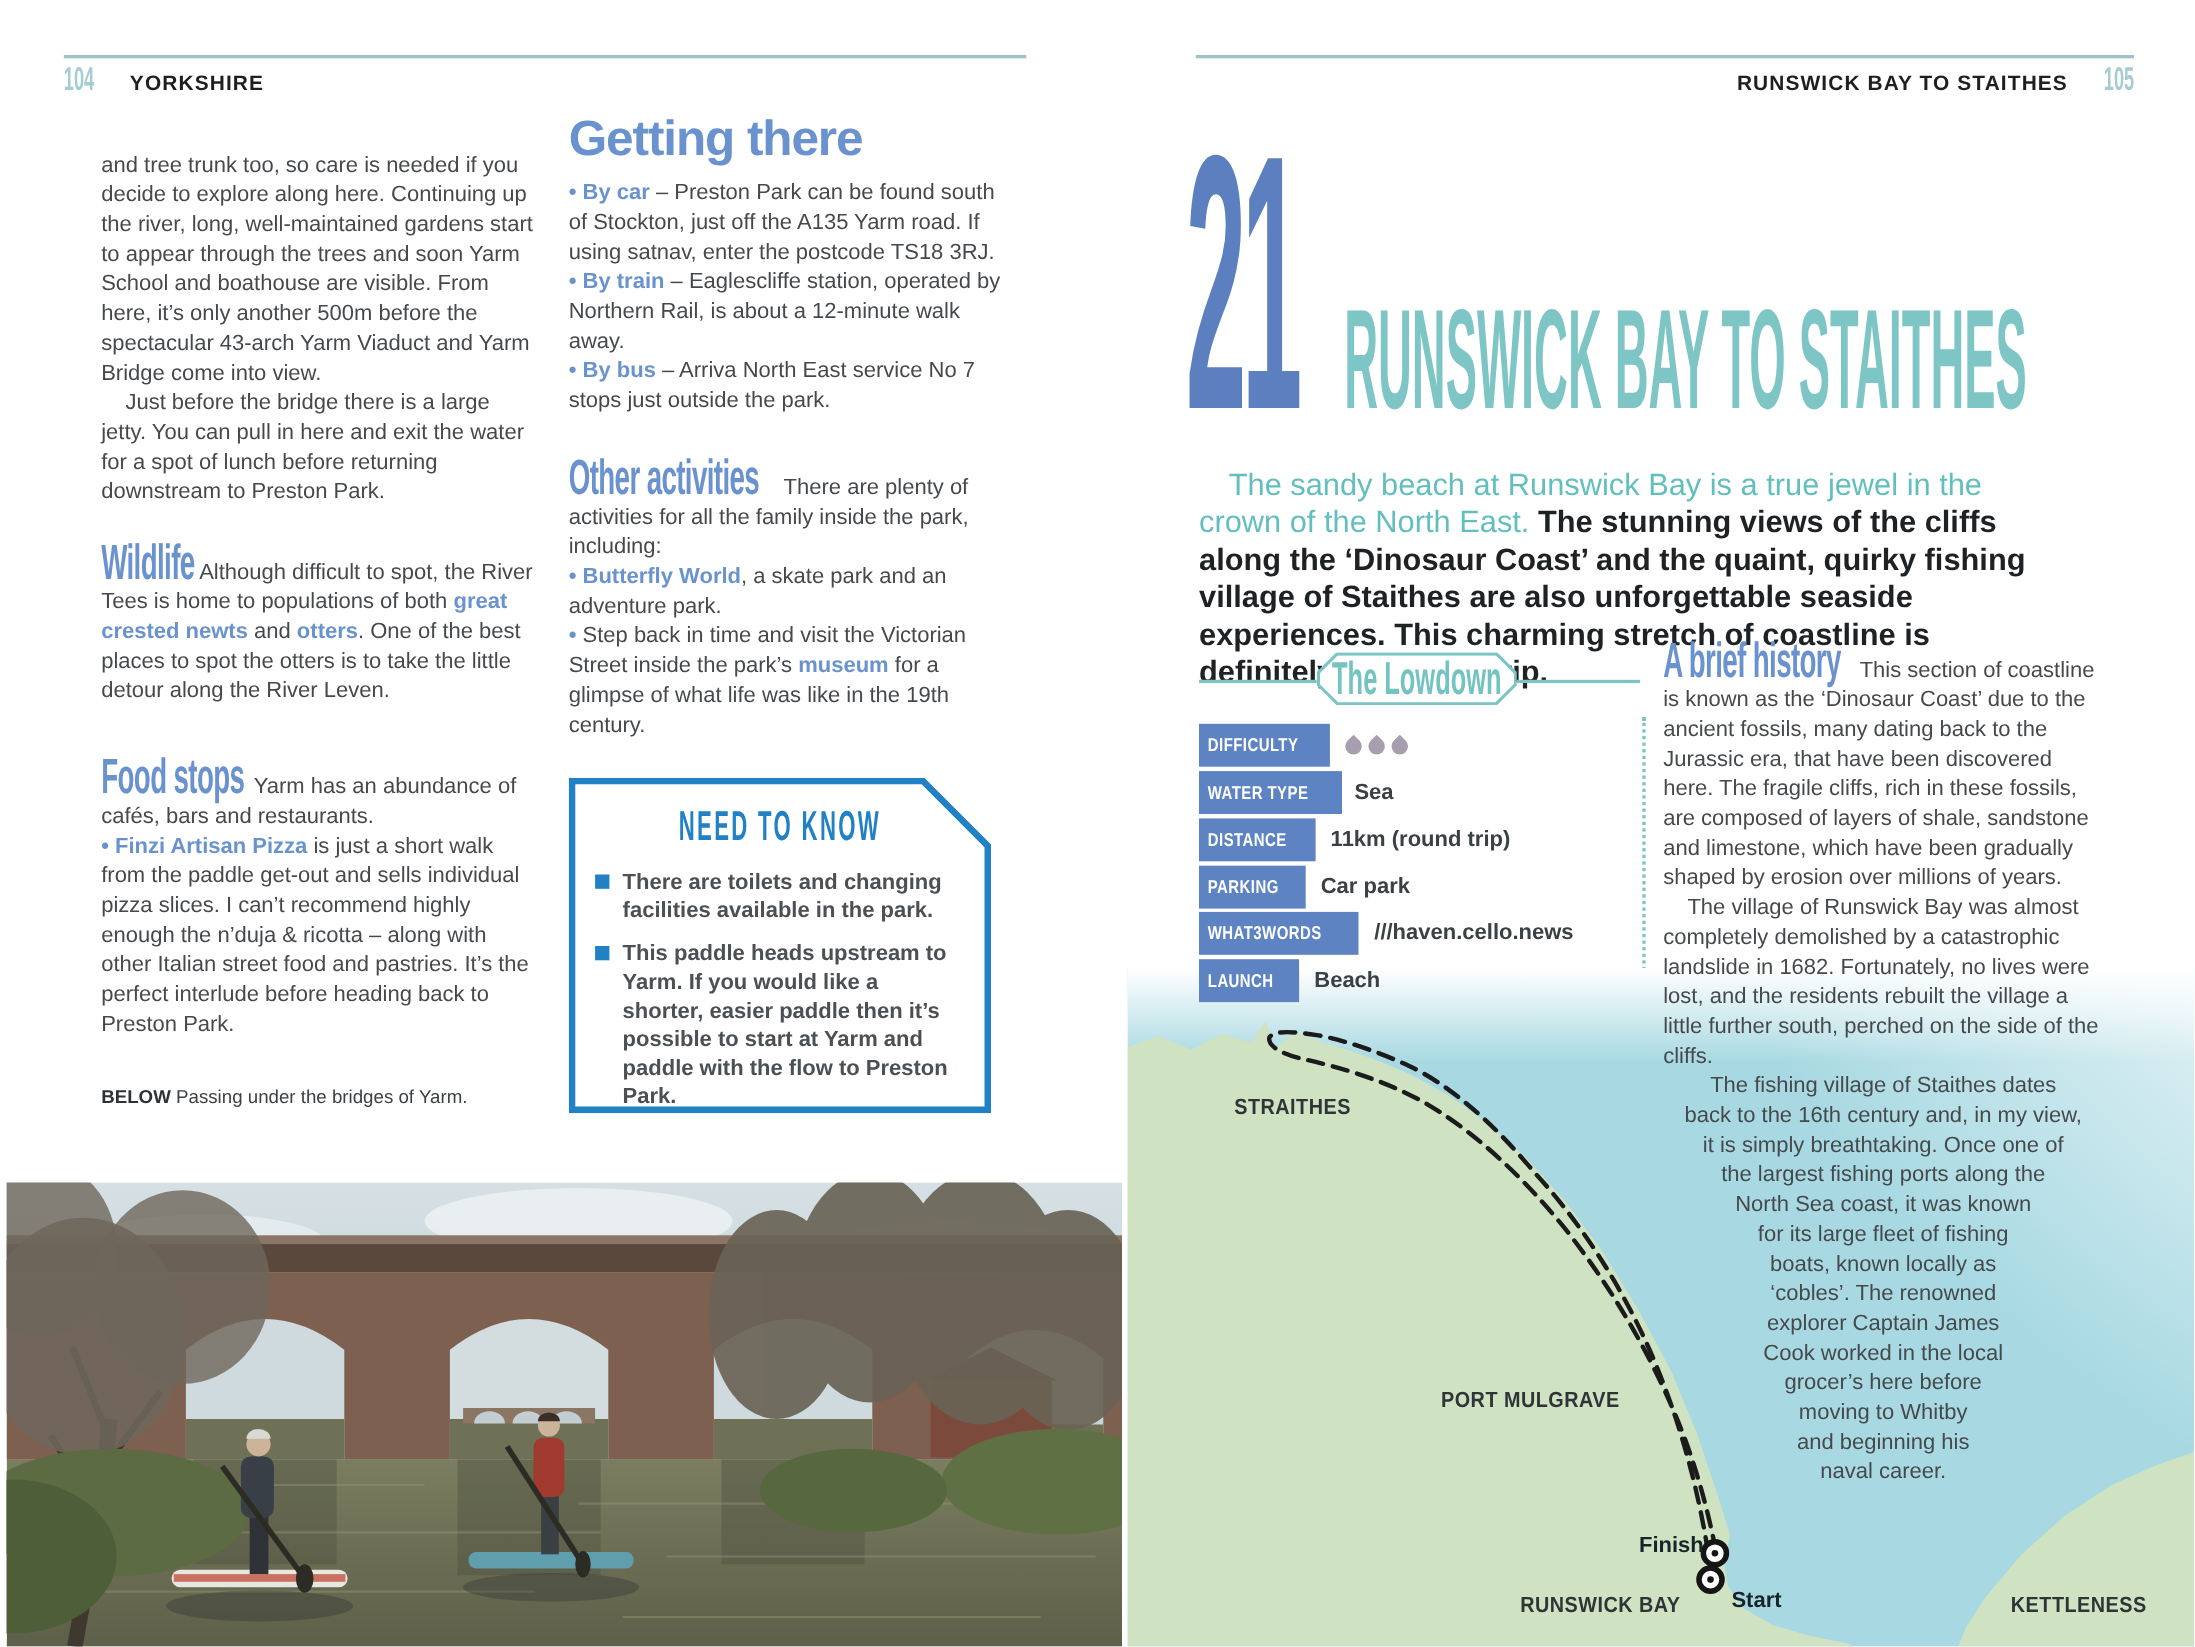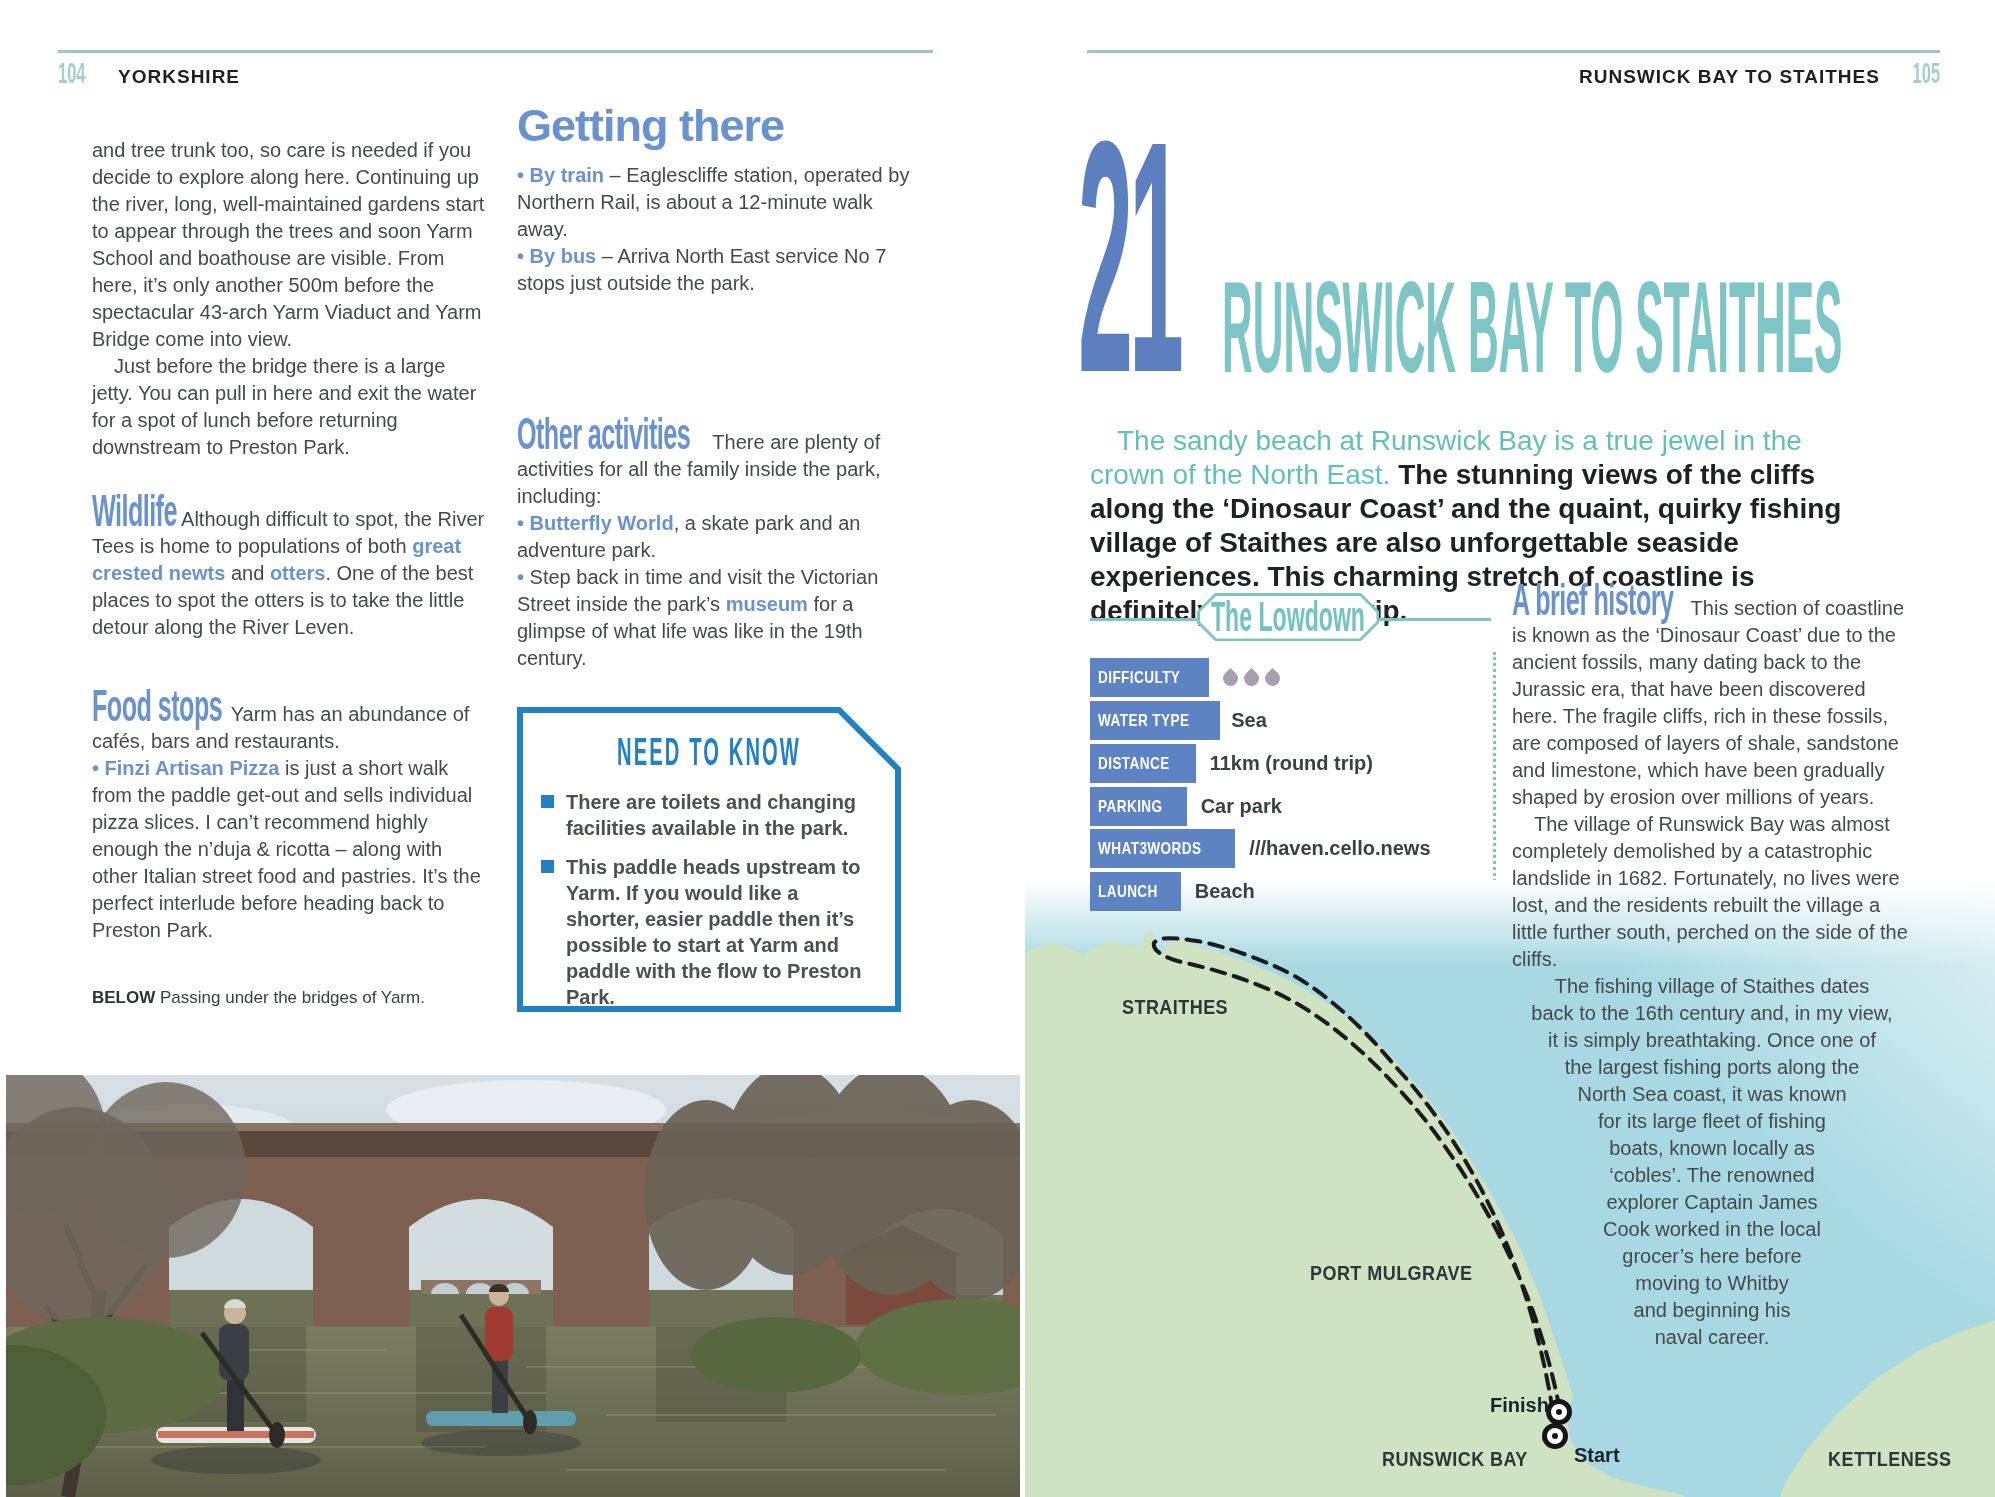--- a/index.html
+++ b/index.html
@@ -120,20 +120,21 @@
   </div>
 
   <div class="abs caption" style="left:92px;top:988px;width:500px;">
     <b>BELOW</b><span> Passing under the bridges of Yarm.</span>
   </div>
 
   <div class="abs" style="left:517px;top:106px;">
     <span class="h-block">Getting there</span>
   </div>
   <div class="abs body-txt" style="left:517px;top:162px;width:398px;">
+    <div><span class="bullet-dot">• </span><span class="em-blue">By car</span><span> – Preston Park can be found south of Stockton, just off the A135 Yarm road. If using satnav, enter the postcode TS18 3RJ.</span></div>
     <div><span class="bullet-dot">• </span><span class="em-blue">By train</span><span> – Eaglescliffe station, operated by Northern Rail, is about a 12-minute walk away.</span></div>
     <div><span class="bullet-dot">• </span><span class="em-blue">By bus</span><span> – Arriva North East service No 7 stops just outside the park.</span></div>
   </div>
 
   <div class="abs body-txt" style="left:517px;top:420px;width:398px;">
     <span class="runin" style="margin-right:-119px;"><span class="runin-inner">Other activities</span></span>
     <span>There are plenty of activities for all the family inside the park, including:</span>
     <div><span class="bullet-dot">• </span><span class="em-blue">Butterfly World</span><span>, a skate park and an adventure park.</span></div>
     <div><span class="bullet-dot">• </span><span>Step back in time and visit the Victorian Street inside the park’s </span><span class="em-blue">museum</span><span> for a glimpse of what life was like in the 19th century.</span></div>
   </div>

